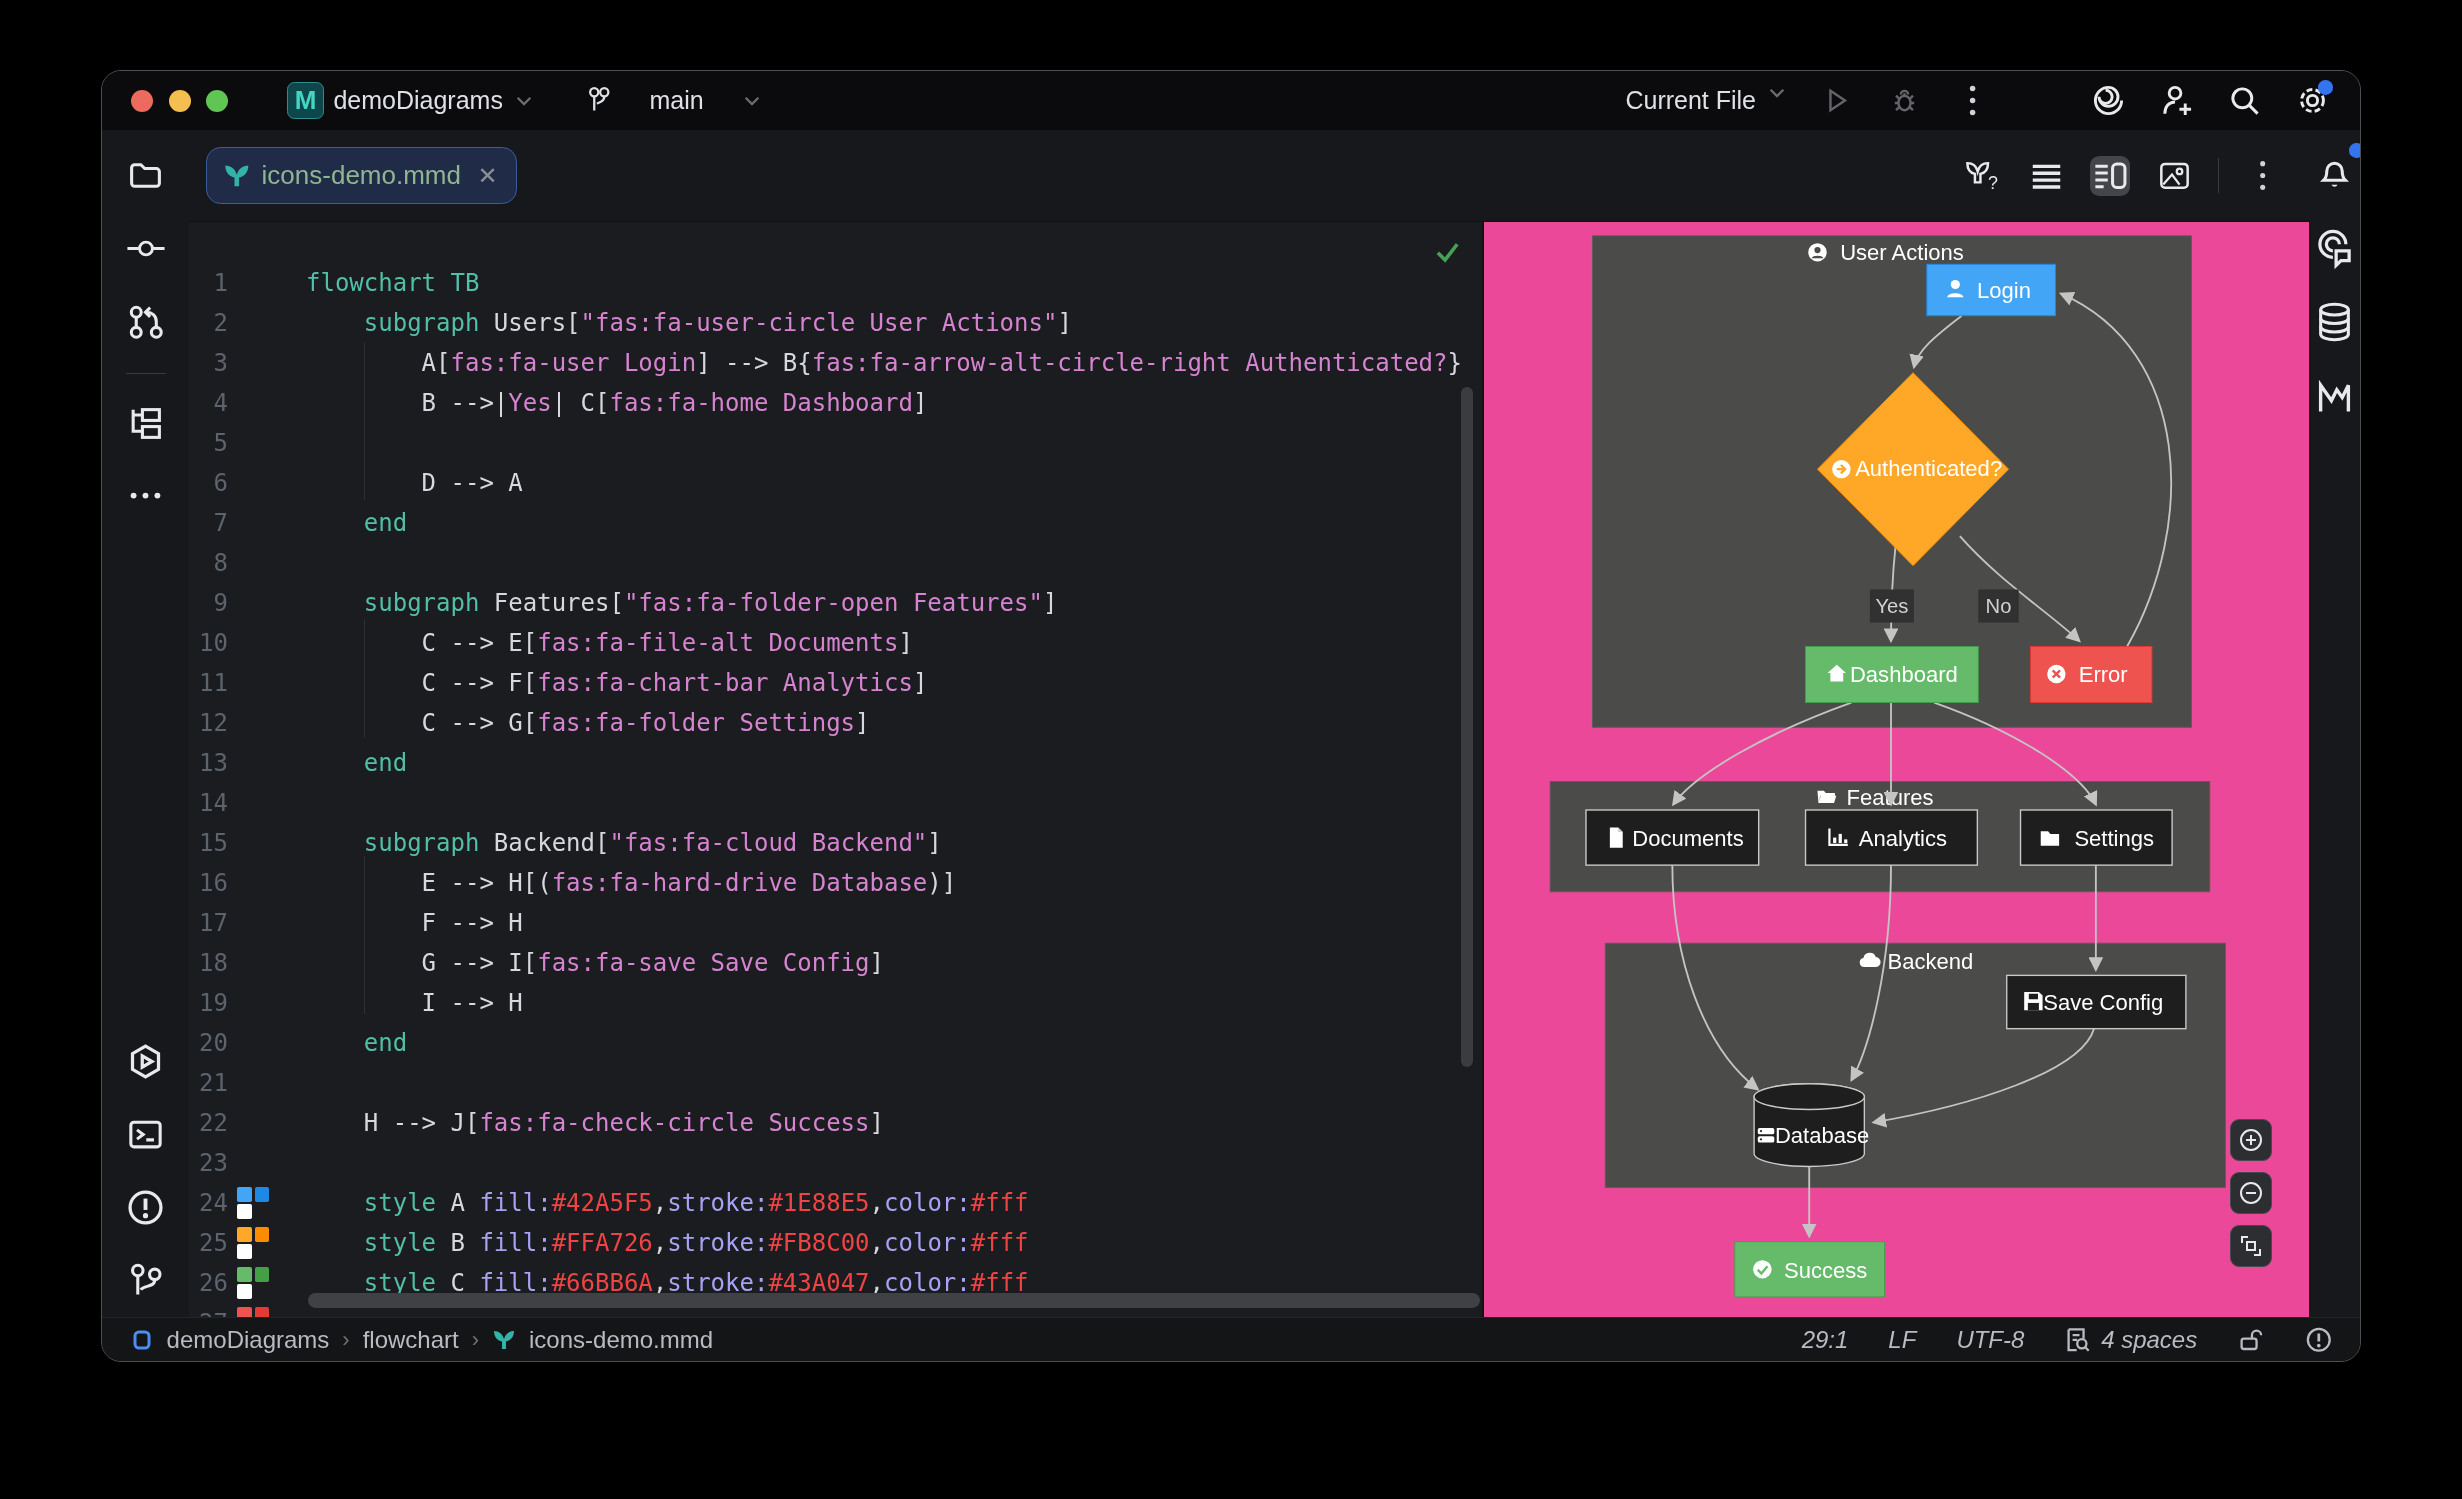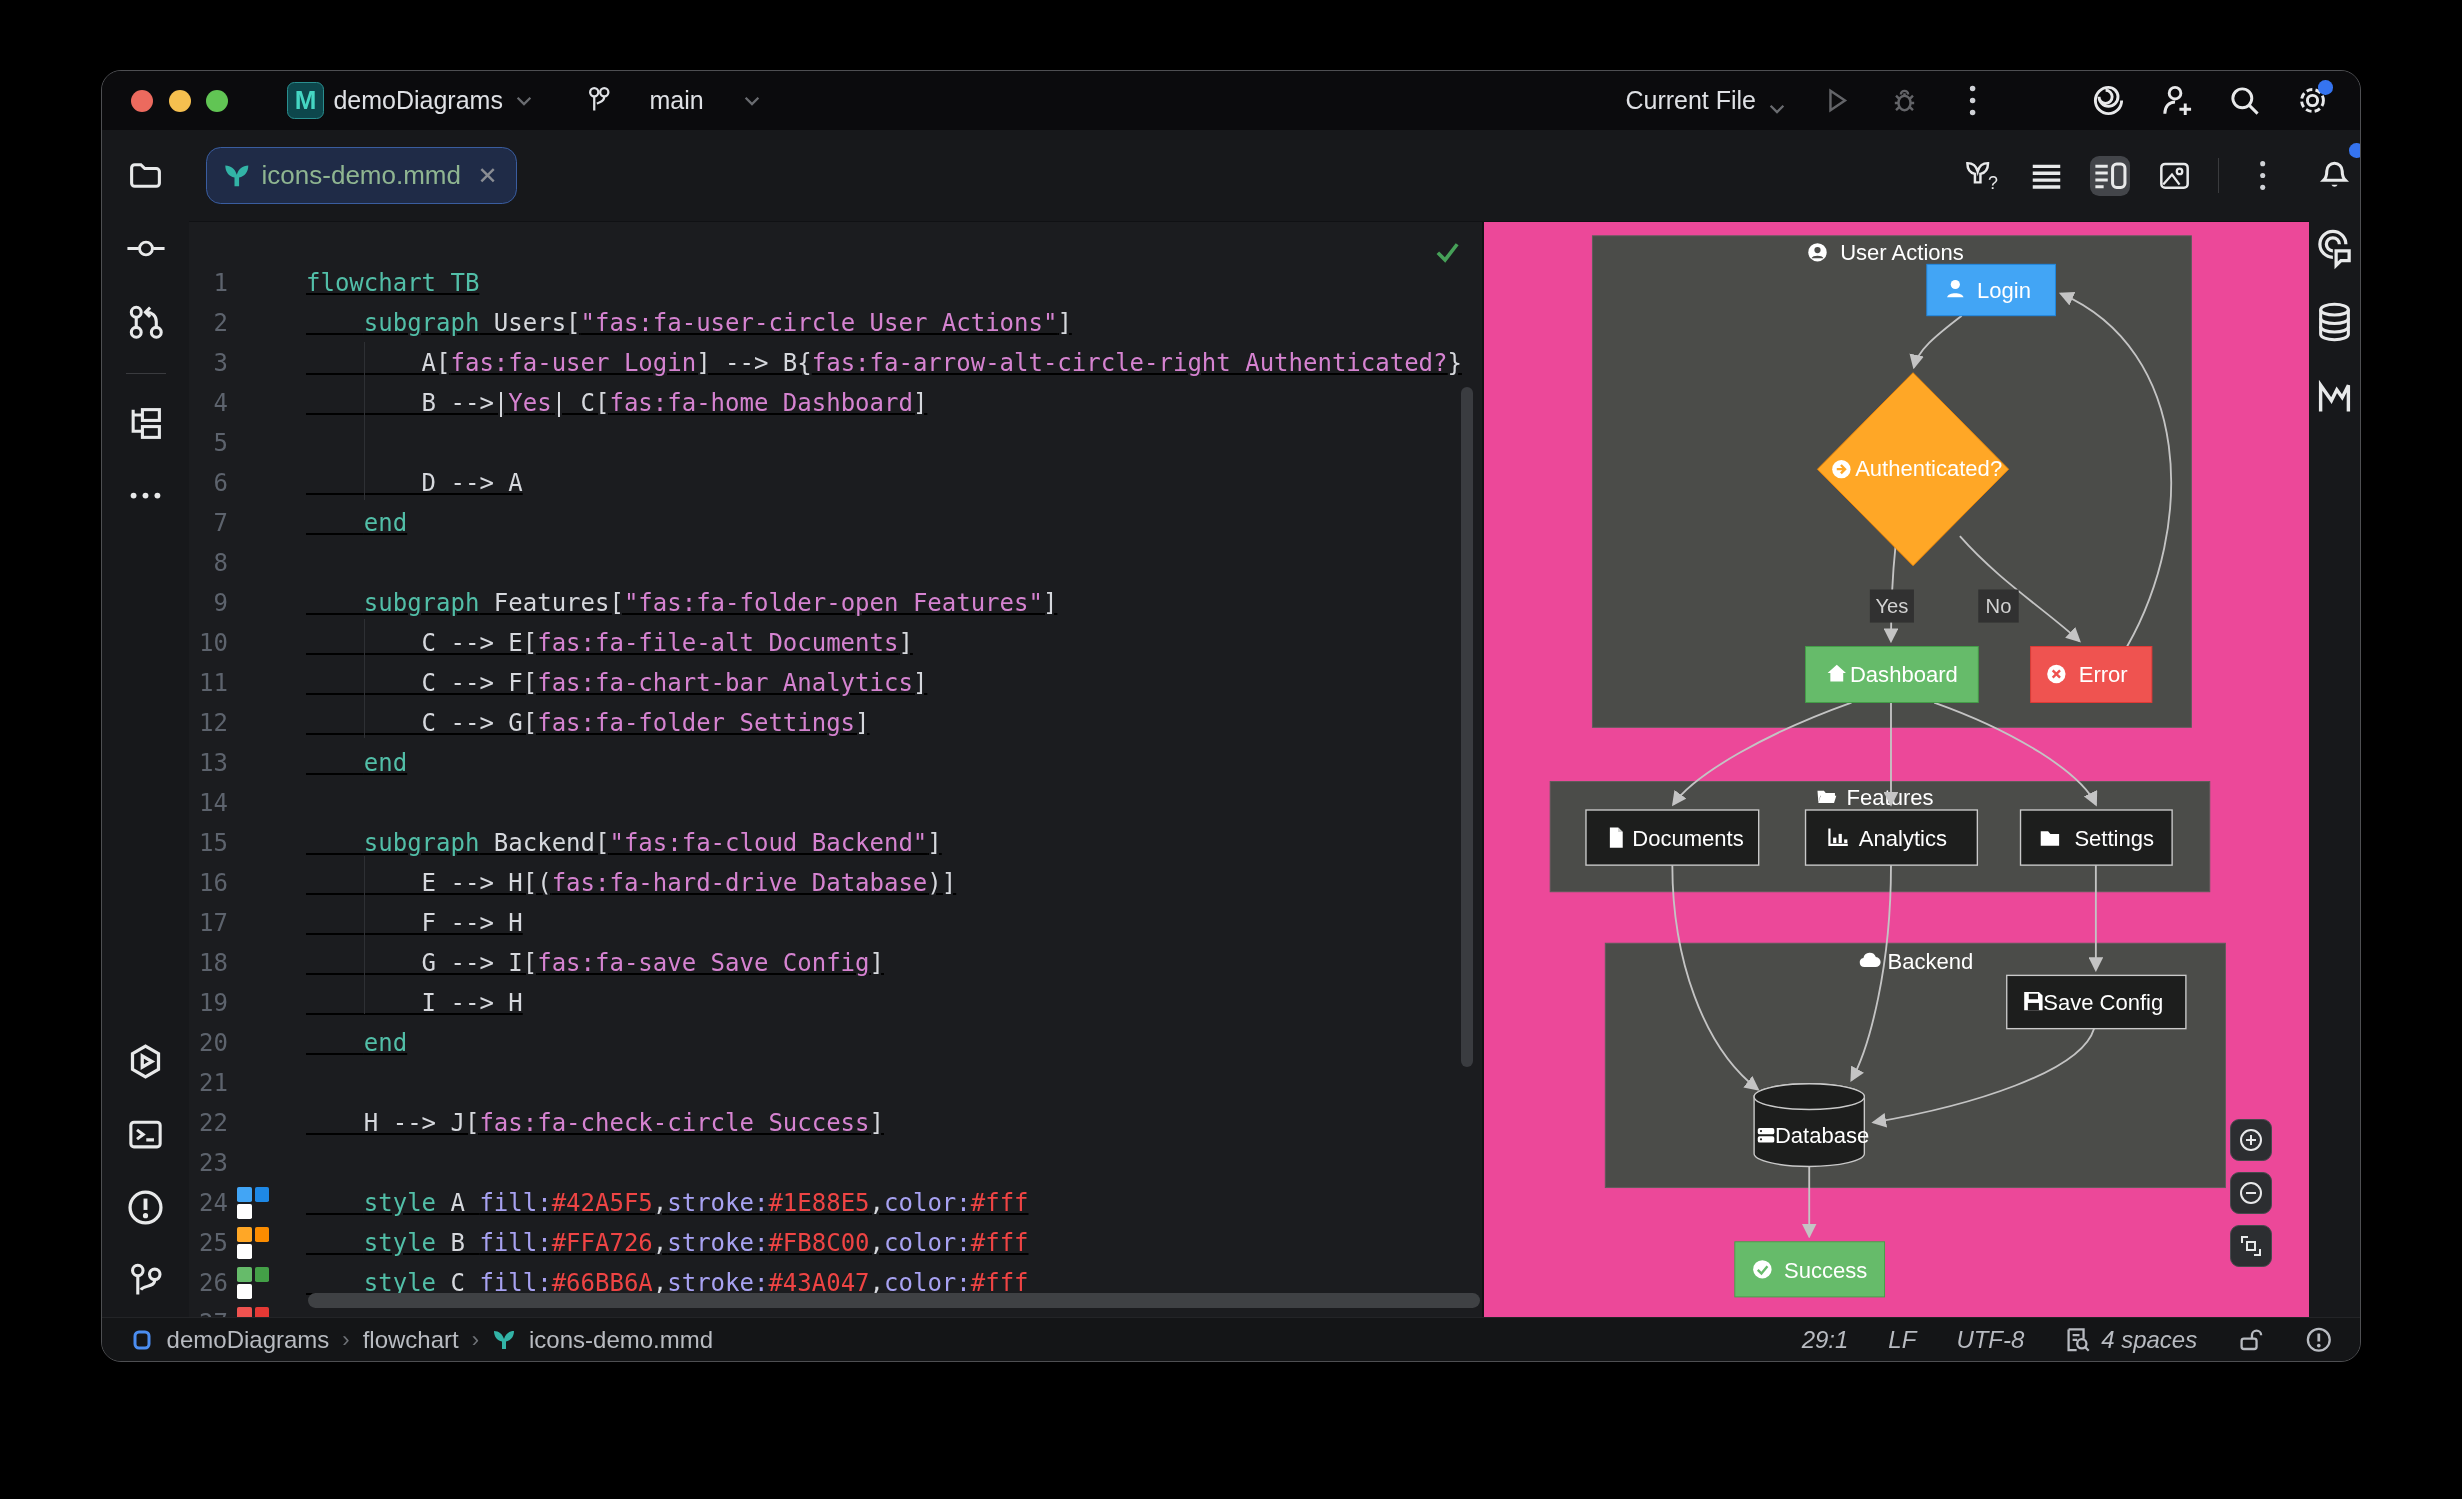--- a/index.html
+++ b/index.html
@@ -16,21 +16,21 @@
   
   .titlebar { height:59px; flex:none; background:#0b0b0d; display:flex; align-items:center; padding:0 29px; }
   .traffic { display:flex; gap:15.6px; align-items:center; }
   .light { width:22px; height:22px; border-radius:50%; }
   .light.r { background:#ec6a5e; } .light.y { background:#f5bf4f; } .light.g { background:#61c554; }
   .tb-group { display:flex; align-items:center; gap:9.2px; margin-left:59px; color:#dfe1e5; font-size:25px; }
   .proj-logo { width:37px; height:37px; border-radius:7.4px; background:#0d474c; border:0.9px solid #2a8f8f;
     color:#45d6c3; font-weight:bold; font-size:26px; display:flex; align-items:center; justify-content:center; }
   .chev { opacity:.65; margin-left:1.8px; }
   .tb-right { margin-left:auto; display:flex; align-items:center; gap:31px; }
-  .runcfg { display:flex; align-items:flex-end; gap:9.2px; color:#dfe1e5; font-size:25px; }
+  .runcfg { display:flex; align-items:flex-start; gap:9.2px; color:#dfe1e5; font-size:25px; }
   .ticon { width:37px; height:37px; display:flex; align-items:center; justify-content:center; position:relative; }
   .ticon svg { display:block; }
   .dim svg { opacity:.45; }
   .gap-lg { width:37px; }
   .blue-dot { position:absolute; right:-1.8px; top:-1.8px; width:14.7px; height:14.7px; border-radius:50%; background:#3574f0; }
 
   
   .main { flex:1; display:flex; min-height:0; }
   .rail { width:87px; flex:none; display:flex; flex-direction:column; align-items:center; padding-top:20px; }
   .rail-icon { width:51px; height:51px; display:flex; align-items:center; justify-content:center; margin-bottom:22px; color:#cfd1d6; }
@@ -53,21 +53,21 @@
   .pt-divider { width:0.9px; height:35px; background:#3a3b3e; }
 
   .bodyrow { flex:1; display:flex; min-height:0; }
 
   
   .editor { width:1293px; flex:none; position:relative; background:#1b1c1f; overflow:hidden; padding-top:41px; }
   .row { display:flex; height:40px; align-items:center; font-family:"DejaVu Sans Mono", monospace; font-size:24px; }
   .num { width:39px; flex:none; text-align:right; color:#5d636d; }
   .chipbox { width:48px; flex:none; padding-left:9.2px; display:grid; grid-template-columns:14.7px 14.7px; gap:2.8px 2.8px; align-content:center; }
   .chip { width:14.7px; height:14.7px; border-radius:1.8px; }
-  .code { white-space:pre; flex:none; padding-left:30px;text-decoration:underline; }
+  .code { white-space:pre; flex:none; padding-left:30px; }
   .t-k { color:#52bfa8; } .t-s { color:#d683d1; } .t-p { color:#d6d8dd; }
   .t-a { color:#a8a2f2; } .t-v { color:#ef4444; }
   .iguide { position:absolute; width:0.9px; background:#2e3034; left:175px; }
   .vsb { position:absolute; right:9.2px; top:165px; width:12px; height:680px; border-radius:6.4px; background:#3a3c40; }
   .hsb { position:absolute; left:119px; bottom:9.2px; width:1172px; height:14.7px; border-radius:7.4px; background:#3f4144; }
   .okcheck { position:absolute; right:20px; top:14.7px; }
 
   .split { width:1.8px; flex:none; background:#101114; }
 
   

